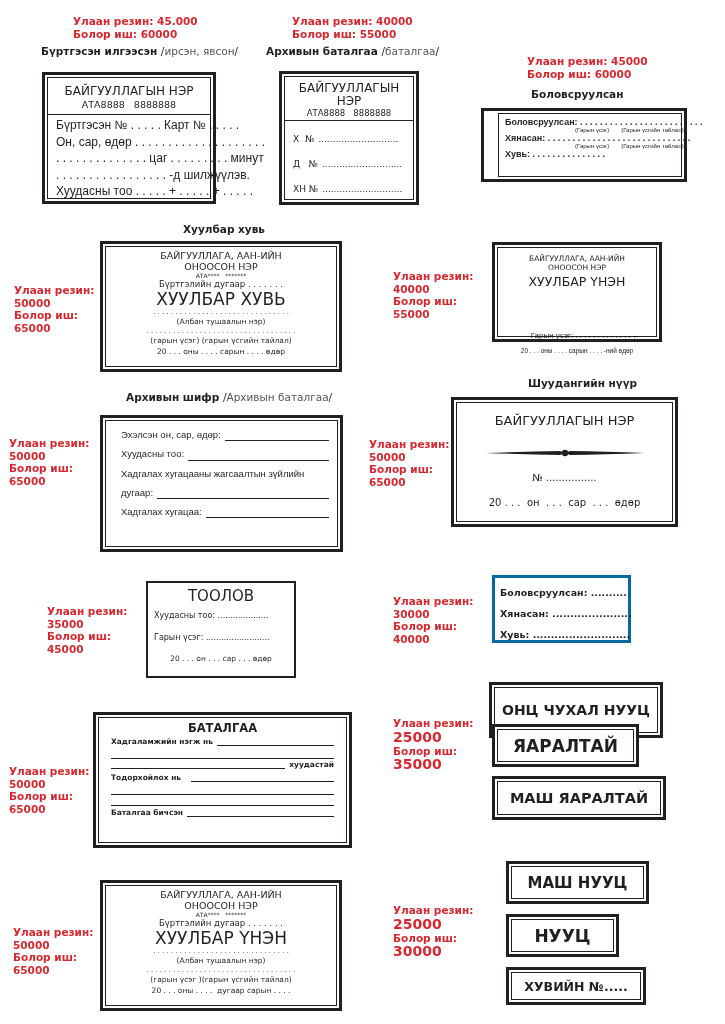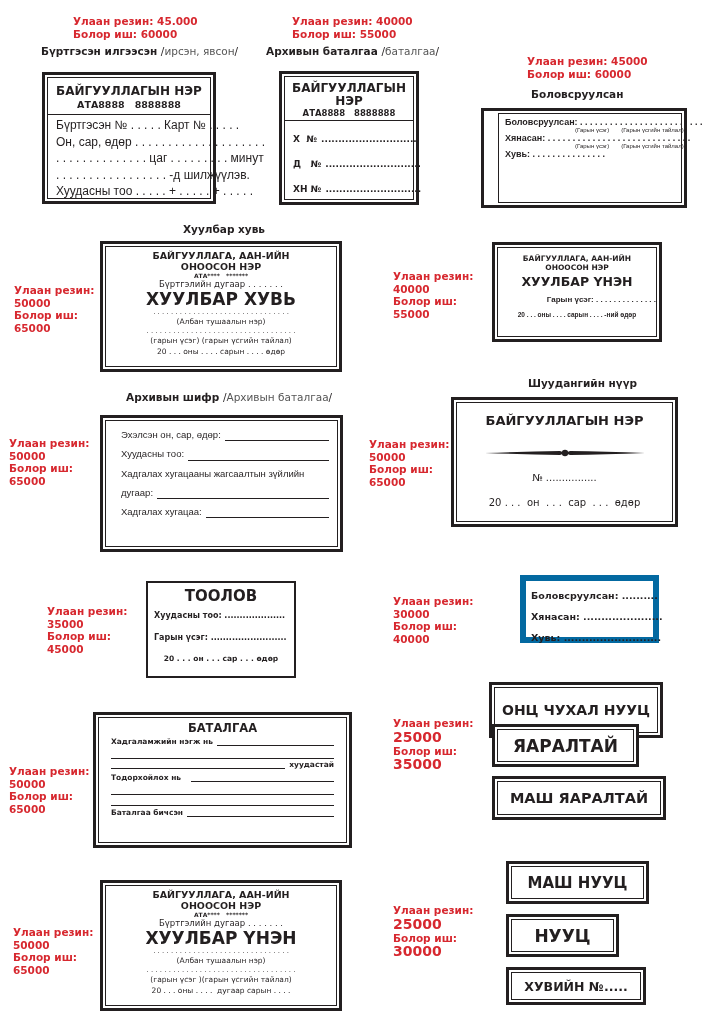--- a/index.html
+++ b/index.html
@@ -10,21 +10,21 @@
   .caption { font-weight: bold; font-size: 10.5px; white-space: nowrap; }
   .caption .sub { font-weight: normal; color: #555; }
   .caption .slash { font-weight: normal; }
   
   .stamp { position: absolute; border: 3px solid #231f20; background: #fff; padding: 2px; }
   .stamp > .inner { border: 1.5px solid #231f20; width: 100%; height: 100%; position: relative; }
   .stamp.single { border: 2.5px solid #231f20; padding: 0; }
   .stamp.single > .inner { border: none; }
   .c { text-align: center; }
   .cond { font-family: "Liberation Sans Narrow", "Liberation Sans", sans-serif; }
-  .b { font-weight: bold; }
+  .b { font-weight: normal; }
   .row { display: flex; align-items: flex-end; white-space: nowrap; }
   .fill { flex: 1; border-bottom: 1px solid #231f20; margin-left: 4px; height: 1px; margin-bottom: 3px; }
   .hr { border-top: 1.5px solid #231f20; }
   .label-stamp .inner { display: flex; align-items: center; justify-content: center; font-weight: bold; }
 </style>
 </head>
 <body>
 
 <div class="abs price" style="left:73px;top:15px;">Улаан резин: 45.000</div>
 <div class="abs price" style="left:73px;top:28px;">Болор иш: 60000</div>
@@ -71,21 +71,21 @@
           <span class="b" style="white-space:pre;">ХН №</span>
           <span class="b" style="margin-left:4px;">............................</span>
         </div>
     </div>
   </div>
 </div>
 
 <div class="abs price" style="left:527px;top:55px;">Улаан резин: 45000</div>
 <div class="abs price" style="left:527px;top:68px;">Болор иш: 60000</div>
 <div class="abs caption" style="left:531px;top:88px;">Боловсруулсан</div>
-<div class="stamp" style="left:481px;top:108px;width:206px;height:100px;padding-left:14px;">
+<div class="stamp" style="left:481px;top:108px;width:206px;height:74px;padding-left:14px;">
   <div class="inner cond" style="padding:3px 4px 0 6px;white-space:nowrap;">
     <div style="font-size:9px;font-weight:bold;">Боловсруулсан: . . . . . . . . . . . . . . . . . . . . . . . . .</div>
     <div style="font-size:6px;margin-left:70px;"><span>(Гарын үсэг)</span><span style="margin-left:12px;">(Гарын үсгийн тайлал)</span></div>
     <div style="font-size:9px;font-weight:bold;">Хянасан: . . . . . . . . . . . . . . . . . . . . . . . . . . . . .</div>
     <div style="font-size:6px;margin-left:70px;"><span>(Гарын үсэг)</span><span style="margin-left:12px;">(Гарын үсгийн тайлал)</span></div>
     <div style="font-size:9px;font-weight:bold;">Хувь: . . . . . . . . . . . . . . .</div>
   </div>
 </div>
 
 <div class="abs caption" style="left:183px;top:223px;">Хуулбар хувь</div>
@@ -114,21 +114,21 @@
   <div>Улаан резин:</div>
   <div>40000</div>
   <div>Болор иш:</div>
   <div>55000</div>
 </div>
 <div class="stamp" style="left:492px;top:242px;width:170px;height:100px;">
   <div class="inner c" style="padding-top:6px;">
     <div class="b" style="font-size:7.5px;line-height:9px;">БАЙГУУЛЛАГА, ААН-ИЙН</div>
     <div class="b" style="font-size:7.5px;line-height:9px;">ОНООСОН НЭР</div>
     <div class="b" style="font-size:12.5px;line-height:20px;">ХУУЛБАР ҮНЭН</div>
-    <div class="cond b" style="font-size:8px;line-height:16px;text-align:right;padding-left:12px;">Гарын үсэг:  . . . . . . . . . . . . . .</div>
+    <div class="cond b" style="font-size:8px;line-height:16px;text-align:center;padding-left:12px;margin-top:36px;">Гарын үсэг:  . . . . . . . . . . . . . .</div>
     <div class="cond b" style="font-size:6.5px;line-height:14px;">20 . . . оны . . . . сарын . . . . -ний өдөр</div>
   </div>
 </div>
 
 <div class="abs caption" style="left:126px;top:391px;">
   <span>Архивын шифр</span>
   <span class="slash"> /</span><span class="sub">Архивын баталгаа</span><span class="slash">/</span>
 </div>
 <div class="abs price" style="left:9px;top:437px;">
   <div>Улаан резин:</div>
@@ -194,21 +194,21 @@
     <div class="c b" style="font-size:7.5px;line-height:20px;">20 . . . он . . . сар . . . өдөр</div>
   </div>
 </div>
 
 <div class="abs price" style="left:393px;top:595px;">
   <div>Улаан резин:</div>
   <div>30000</div>
   <div>Болор иш:</div>
   <div>40000</div>
 </div>
-<div class="abs" style="left:520px;top:575px;width:139px;height:68px;border:6px solid #0369a1;padding:4px 0 0 5px;font-size:9.5px;line-height:21px;font-weight:bold;white-space:nowrap;">
+<div class="abs" style="left:492px;top:575px;width:139px;height:68px;border:3px solid #0369a1;padding:4px 0 0 5px;font-size:9.5px;line-height:21px;font-weight:bold;white-space:nowrap;">
   <div>Боловсруулсан: ..........</div>
   <div>Хянасан: ......................</div>
   <div>Хувь: ...........................</div>
 </div>
 
 <div class="abs price" style="left:9px;top:765px;">
   <div>Улаан резин:</div>
   <div>50000</div>
   <div>Болор иш:</div>
   <div>65000</div>

